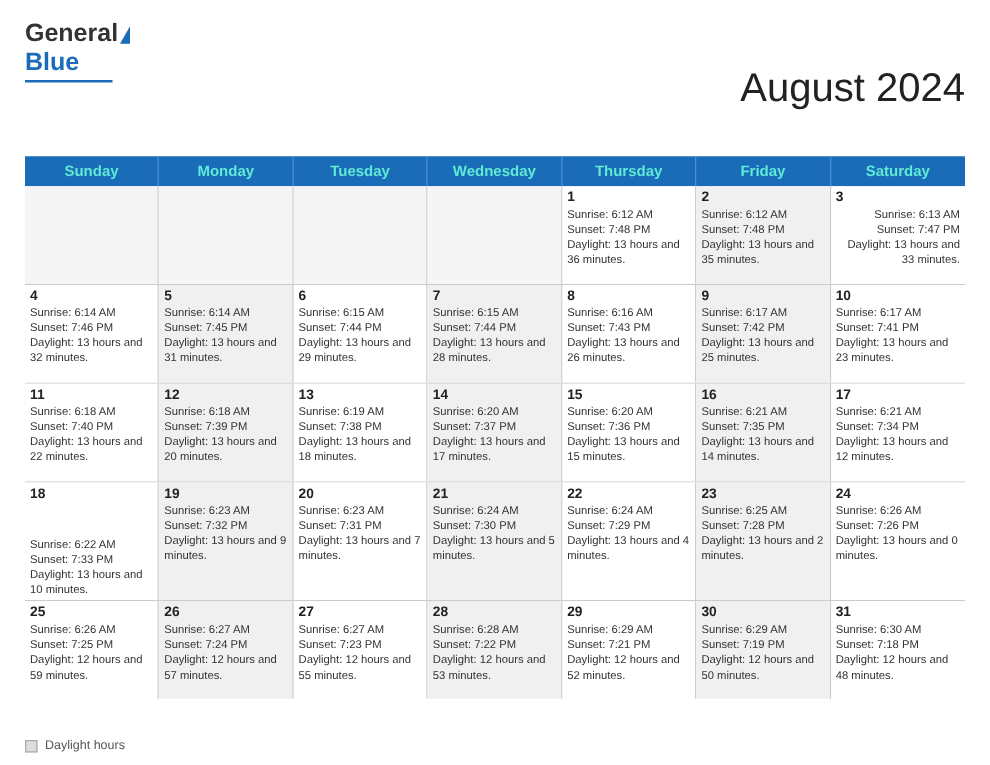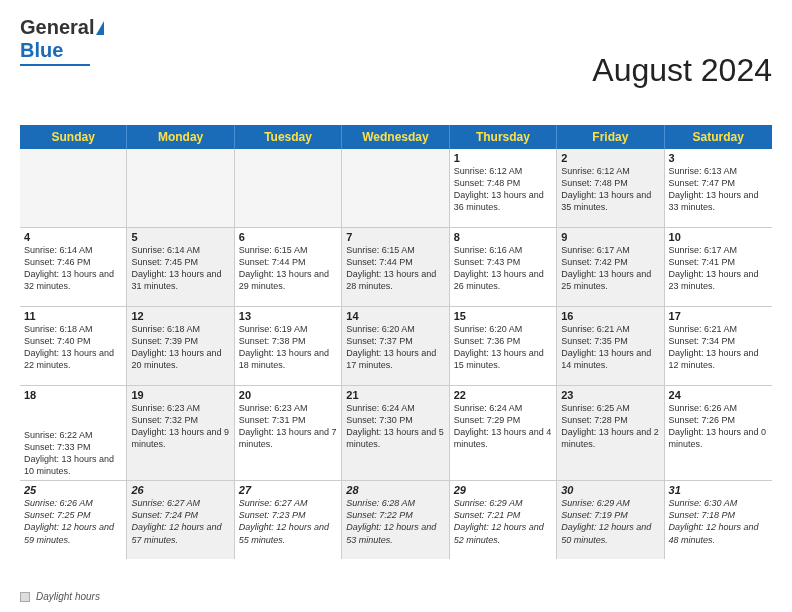--- a/index.html
+++ b/index.html
@@ -62,40 +62,40 @@
       flex: 1;
       display: flex;
       flex-direction: column;
     }
     .cal-header {
       display: grid;
       grid-template-columns: repeat(7, 1fr);
       background: #1a6cb8;
     }
     .cal-header-cell {
-      color: #fde047;
+      color: #5eead4;
       text-align: center;
       font-size: 12px;
       font-weight: bold;
       padding: 5px 2px;
       border-right: 1px solid #4a8fd4;
     }
     .cal-header-cell:last-child { border-right: none; }
     .cal-body {
       flex: 1;
       display: flex;
       flex-direction: column;
     }
     .cal-row {
       display: grid;
       grid-template-columns: repeat(7, 1fr);
       flex: 1;
       border-bottom: 1px solid #ccc;
     }
-    .cal-row:last-child { border-bottom: none; font-style: italic; }
+    .cal-row:last-child { border-bottom: none; }
     .cal-cell {
       border-right: 1px solid #ccc;
       padding: 3px 4px;
       font-size: 9.5px;
       color: #333;
       background: #fff;
       vertical-align: top;
       min-height: 0;
     }
     .cal-cell:last-child { border-right: none; }
@@ -112,21 +112,20 @@
       line-height: 1.35;
       color: #333;
     }
     .footer {
       margin-top: 4px;
       font-size: 10px;
       color: #555;
       display: flex;
       align-items: center;
       gap: 6px;
-      font-style: italic;
     }
     .footer-dot {
       width: 10px; height: 10px;
       background: #ddd;
       border: 1px solid #aaa;
       display: inline-block;
     }
   </style>
 </head>
 <body>
@@ -171,21 +170,21 @@
 Daylight: 13 hours and 36 minutes.</div>
           </div>
           <div class="cal-cell shaded">
             <div class="day-num">2</div>
             <div class="cell-text" style="white-space: pre-line;">Sunrise: 6:12 AM
 Sunset: 7:48 PM
 Daylight: 13 hours and 35 minutes.</div>
           </div>
           <div class="cal-cell">
             <div class="day-num">3</div>
-            <div class="cell-text" style="white-space: pre-line;">Sunrise: 6:13 AM
+            <div class="cell-text" style="white-space: pre-line; text-align: right;">Sunrise: 6:13 AM
 Sunset: 7:47 PM
 Daylight: 13 hours and 33 minutes.</div>
           </div>
         </div>
         <div class="cal-row">
           <div class="cal-cell">
             <div class="day-num">4</div>
             <div class="cell-text" style="white-space: pre-line;">Sunrise: 6:14 AM
 Sunset: 7:46 PM
 Daylight: 13 hours and 32 minutes.</div>

